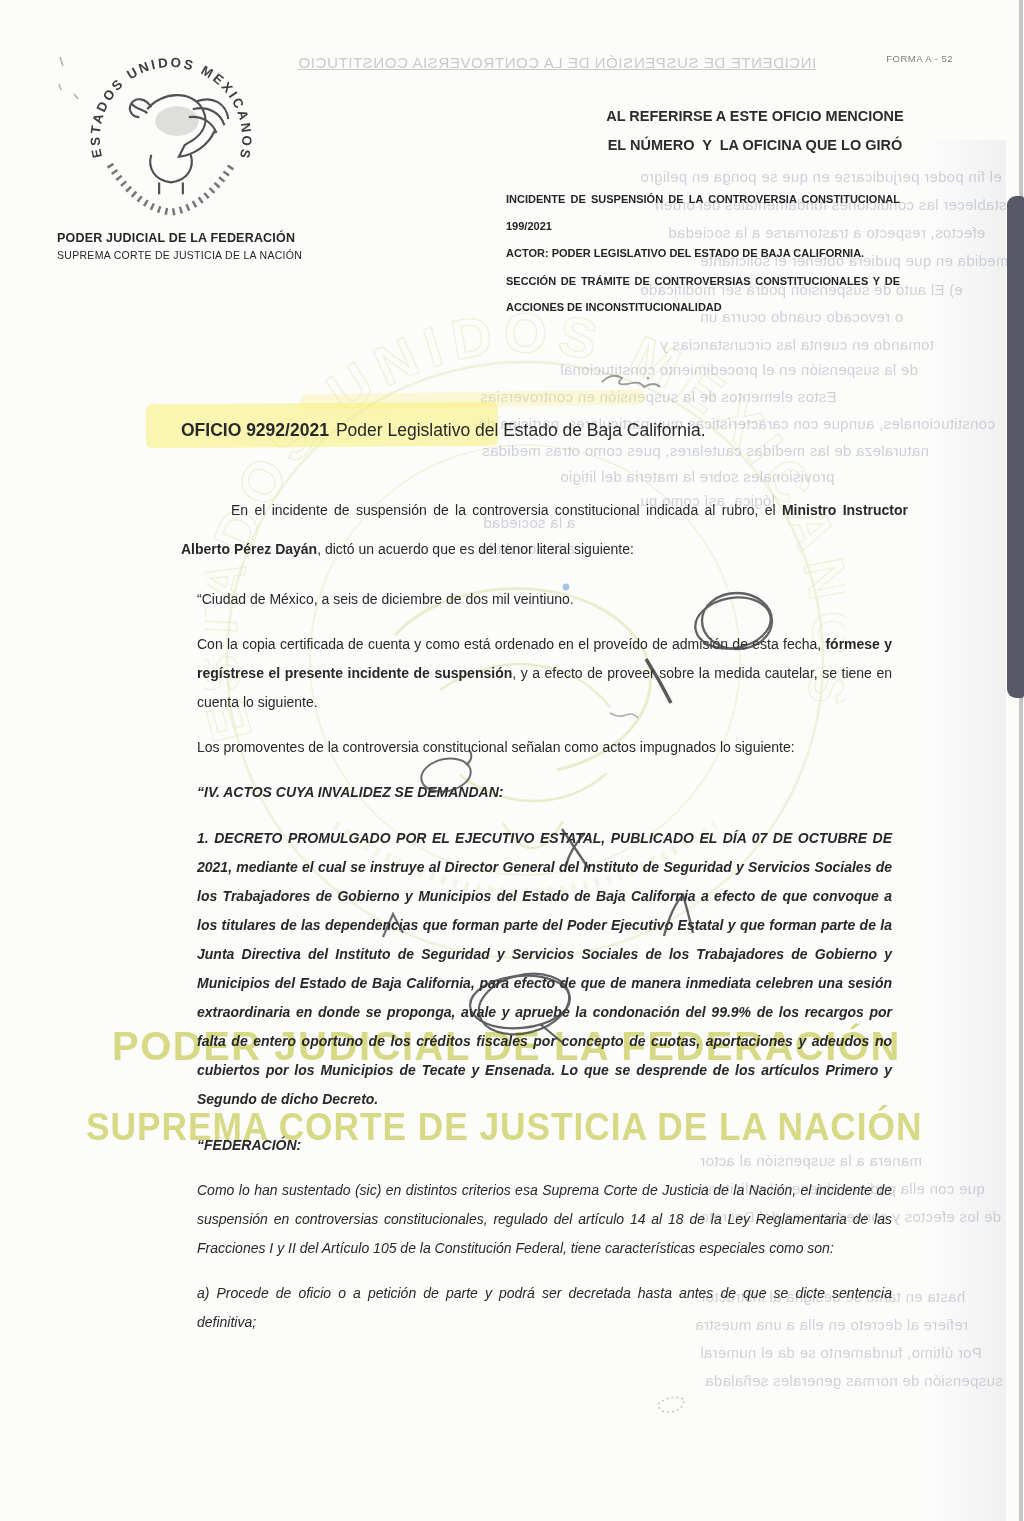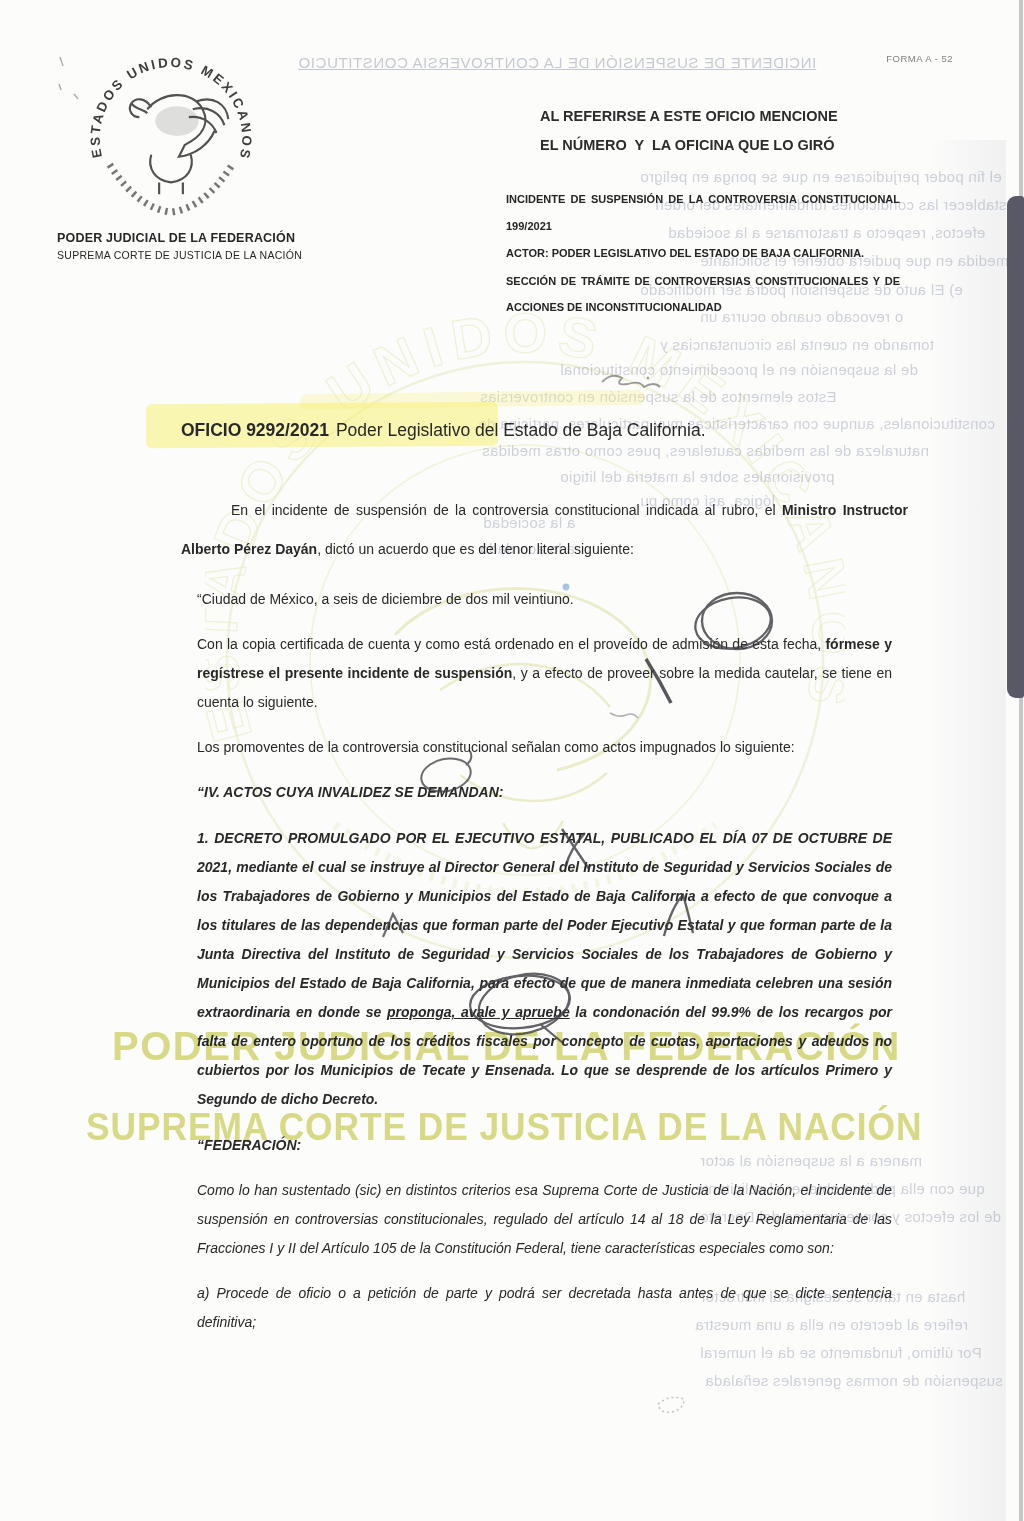--- a/index.html
+++ b/index.html
@@ -29,34 +29,34 @@
   
   .sb-track{position:absolute; right:1px; top:0; width:4px; height:1521px; background:#c6c6c6; z-index:8;}
   .sb-thumb{position:absolute; right:0; top:196px; width:17px; height:502px; background:#585866;
     border-radius:9px 3px 3px 9px; z-index:9;}
   
   .crest{position:absolute; left:82px; top:36px; z-index:5;}
   .inst{position:absolute; left:57px; top:231px; z-index:5; color:#262626;}
   .inst-l1{font-weight:bold; font-size:12.5px; letter-spacing:.2px;}
   .inst-l2{font-size:10.5px; letter-spacing:.3px; margin-top:4px;}
   .forma{position:absolute; right:71px; top:53px; font-size:9.5px; color:#80807e; letter-spacing:.5px; z-index:5;}
-  .mention{position:absolute; right:54px; top:102px; width:430px; text-align:left; z-index:5;
+  .mention{position:absolute; right:54px; top:102px; width:430px; text-align:center; z-index:5;
     font-weight:bold; font-size:14.5px; line-height:29px; color:#2c2c2c;}
   .mention p{margin:0; white-space:pre;}
   .case-header{position:absolute; left:506px; top:186px; width:394px; z-index:5;
     font-weight:bold; font-size:11px; line-height:26.5px; color:#242424; text-align:justify;}
   .case-header p{margin:0 0 1px 0;}
   
   .oficio{position:absolute; left:181px; top:414px; z-index:5; font-size:17.5px; line-height:32px; color:#282828;}
   .oficio-num{font-weight:bold; margin-right:7px;}
   
   #doc-body{position:absolute; left:181px; top:491px; width:727px; z-index:5; color:#282828; font-size:14px;}
   #doc-body p.intro{margin:0 0 4px 0; line-height:39px; text-align:justify; text-indent:50px;}
   #doc-body p.quote{margin:16px; line-height:29.1px; text-align:justify;}
-  .b{font-weight:bold;} .i{font-style:italic;} .u{text-decoration:underline;}
+  .b{font-weight:bold;} .i{font-style:italic;} .u{}
 </style>
 </head>
 <body>
 
 <div class="page">
 
   <svg class="seal-wm" width="640" height="720" viewBox="0 0 640 720">
     <circle cx="320" cy="355" r="298" fill="none" stroke="#d7d98f" stroke-width="2.5" opacity=".55"></circle>
     <circle cx="320" cy="355" r="215" fill="none" stroke="#d7d98f" stroke-width="1.6" opacity=".5"></circle>
     <path id="sealArc" d="M 48 430 A 288 288 0 1 1 592 430" fill="none"></path>

